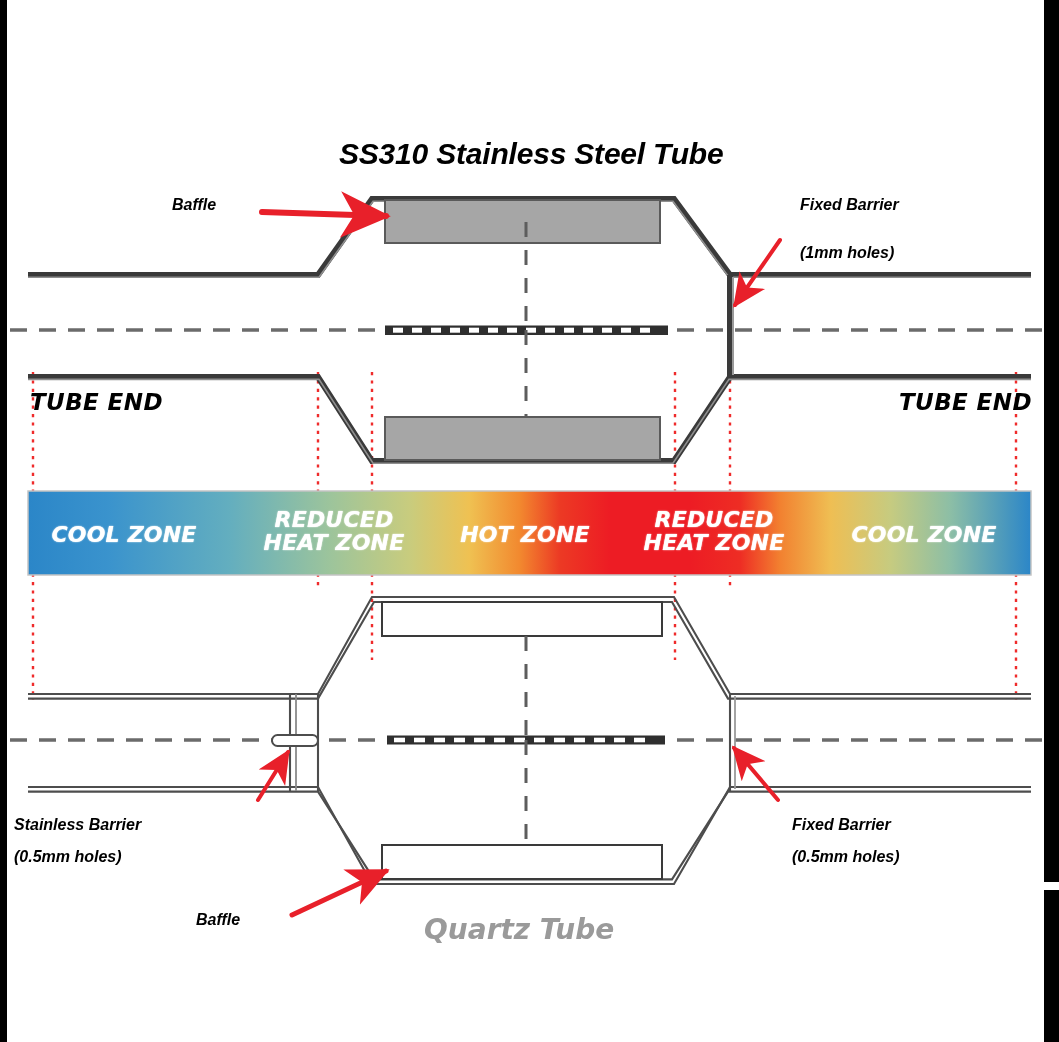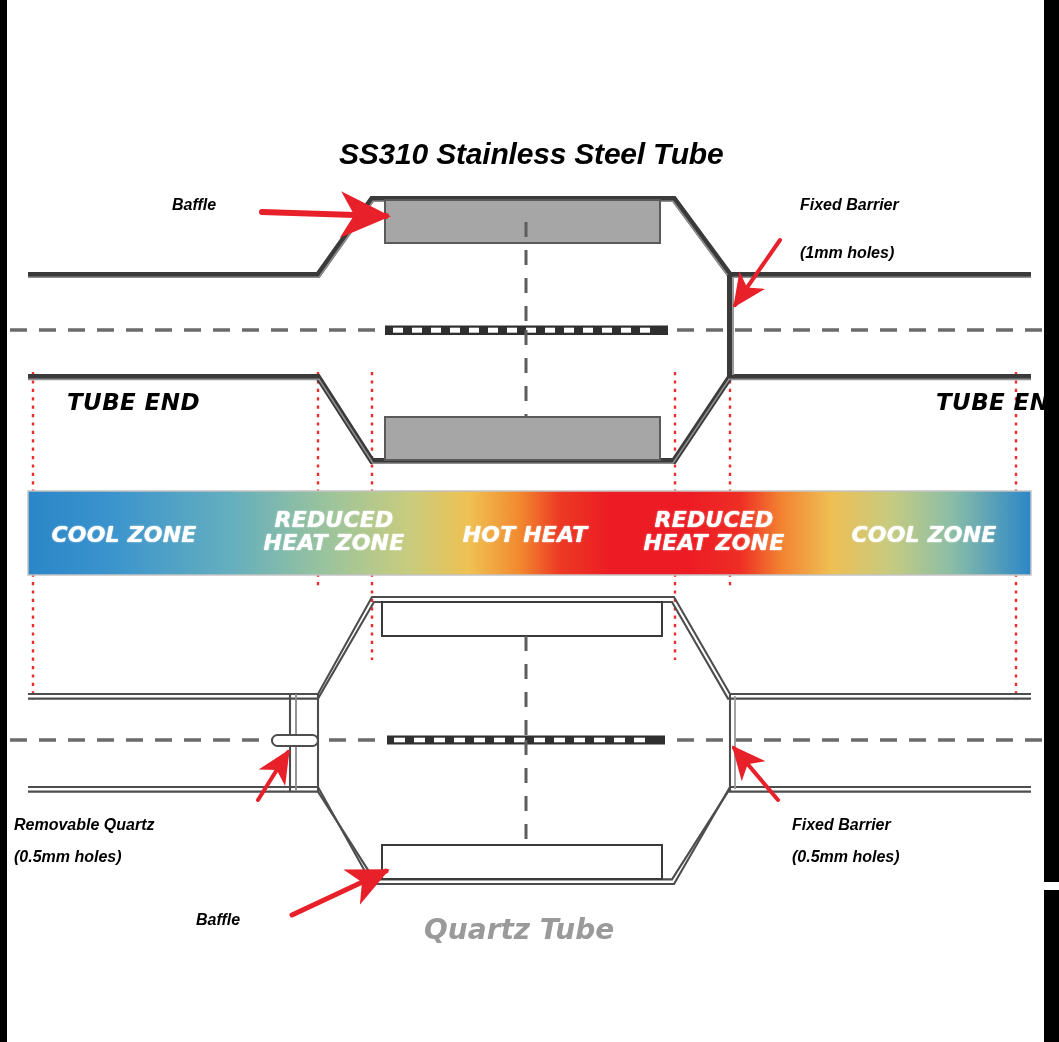--- a/index.html
+++ b/index.html
@@ -55,21 +55,20 @@
     letter-spacing: -0.2px;
   }
   .lbl {
     font-size: 16px;
   }
   .tube-end {
     font-size: 23px;
     font-weight: bold;
     letter-spacing: 0.4px;
     font-family: "DejaVu Sans", sans-serif;
-    margin-left: 37px;
   }
   .quartz {
     font-size: 28px;
     color: #9a9a9a;
     font-weight: bold;
     font-family: "DejaVu Sans", sans-serif;
   }
   .zonelabel {
     position: absolute;
     color: #ffffff;
@@ -259,28 +258,28 @@
   <div class="txt lbl" style="left:800px; top:244px;">(1mm holes)</div>
 
   <div class="txt tube-end" style="left:30px; top:390px;">TUBE END</div>
   <div class="txt tube-end" style="left:899px; top:390px;">TUBE END</div>
 
   <div class="zonelabel" style="left:44px; top:523px; width:160px;">COOL ZONE</div>
 
   <div class="zonelabel" style="left:254px; top:508px; width:160px;">REDUCED
 HEAT ZONE</div>
 
-  <div class="zonelabel" style="left:445px; top:523px; width:160px;">HOT HEAT</div>
+  <div class="zonelabel" style="left:445px; top:523px; width:160px;">HOT ZONE</div>
 
   <div class="zonelabel" style="left:634px; top:508px; width:160px;">REDUCED
 HEAT ZONE</div>
 
   <div class="zonelabel" style="left:844px; top:523px; width:160px;">COOL ZONE</div>
 
-  <div class="txt lbl" style="left:14px; top:816px;">Removable Quartz</div>
+  <div class="txt lbl" style="left:14px; top:816px;">Stainless Barrier</div>
   <div class="txt lbl" style="left:14px; top:848px;">(0.5mm holes)</div>
 
   <div class="txt lbl" style="left:792px; top:816px;">Fixed Barrier</div>
   <div class="txt lbl" style="left:792px; top:848px;">(0.5mm holes)</div>
 
   <div class="txt lbl" style="left:196px; top:911px;">Baffle</div>
 
   <div class="txt quartz" style="left:424px; top:894px;margin-top:20px;">Quartz Tube</div>
 
 </div>

